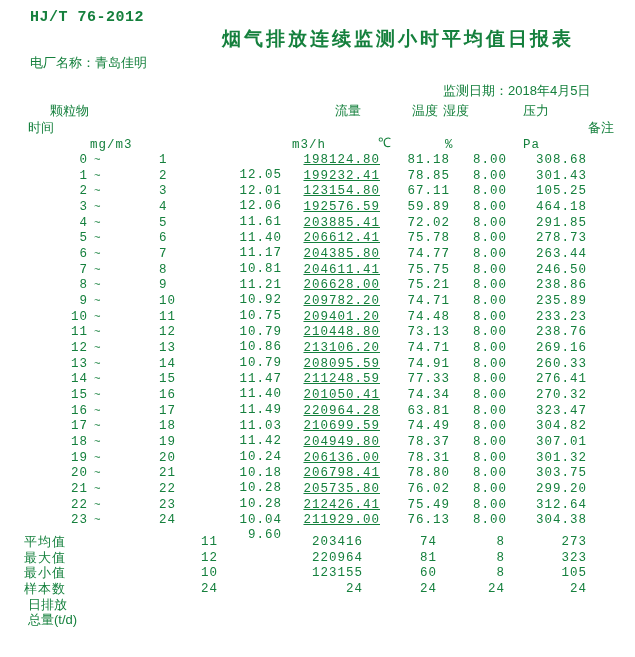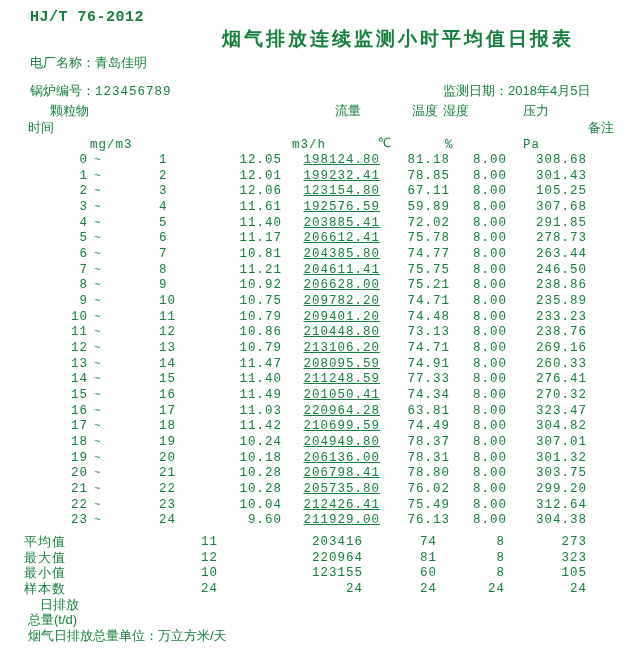--- a/index.html
+++ b/index.html
@@ -28,51 +28,50 @@
   .u-temp{left:378px;top:136px;font-size:13px;}
   .u-hum{left:445px;top:138px;}
   .u-pres{left:523px;top:138px;}
   
   .rows{position:absolute;left:0;top:153px;width:635px;}
   .row{position:relative;height:15.68px;line-height:15.68px;}
   .row span{position:absolute;top:0;white-space:pre;}
   .c-start{left:0;width:88px;text-align:right;}
   .c-tilde{left:94px;top:-4px;font-size:11px;}
   .c-end{left:159px;}
-  .c-pm{right:353px;}
+  .c-pm{right:353px;margin-top:15px;}
   .c-flow{right:255px;text-decoration:underline;}
   .c-temp{right:185px;}
   .c-hum{right:128px;}
   .c-pres{right:48px;}
   
   .sum{position:absolute;left:0;top:535px;width:635px;}
   .srow{position:relative;height:15.6px;line-height:15.6px;}
   .srow span{position:absolute;top:0;white-space:pre;}
   .s-label{left:24px;}
   .s-pm{right:417px;}
   .s-flow{right:272px;}
   .s-temp{right:198px;}
   .s-hum{right:130px;}
   .s-pres{right:48px;}
   
-  .f1{left:40px;top:597px;}
+  .f1{left:28px;top:597px;}
   .f2{left:28px;top:612px;}
   .f3{left:28px;top:628px;}
 </style>
 </head>
 <body>
 
 <div class="page">
 
   <div class="abs std-code">HJ/T 76-2012</div>
   <div class="abs lbl plant-line"><span>电厂名称：</span><span>青岛佳明</span></div>
 
   <div class="abs report-title">烟气排放连续监测小时平均值日报表</div>
 
-  <div class="abs lbl boiler-line"><span>锅炉编号：</span><span class="num">123456789</span></div>
 
   <div class="abs lbl date-line"><span>监测日期：</span><span>2018年4月5日</span></div>
 
   <div class="abs lbl h-pm">颗粒物</div>
   <div class="abs lbl h-flow">流量</div>
   <div class="abs lbl h-temp">温度</div>
   <div class="abs lbl h-hum">湿度</div>
   <div class="abs lbl h-pres">压力</div>
   <div class="abs lbl h-time">时间</div>
   <div class="abs lbl h-note">备注</div>
@@ -115,21 +114,21 @@
     <span class="c-pres">105.25</span>
   </div>
       <div class="row num">
     <span class="c-start">3</span>
     <span class="c-tilde">~</span>
     <span class="c-end">4</span>
     <span class="c-pm">11.61</span>
     <span class="c-flow">192576.59</span>
     <span class="c-temp">59.89</span>
     <span class="c-hum">8.00</span>
-    <span class="c-pres">307.68</span>
+    <span class="c-pres">464.18</span>
   </div>
       <div class="row num">
     <span class="c-start">4</span>
     <span class="c-tilde">~</span>
     <span class="c-end">5</span>
     <span class="c-pm">11.40</span>
     <span class="c-flow">203885.41</span>
     <span class="c-temp">72.02</span>
     <span class="c-hum">8.00</span>
     <span class="c-pres">291.85</span>
@@ -356,15 +355,14 @@
     <span class="s-pm">24</span>
     <span class="s-flow">24</span>
     <span class="s-temp">24</span>
     <span class="s-hum">24</span>
     <span class="s-pres">24</span>
   </div>
     </div>
 
   <div class="abs lbl f1">日排放</div>
   <div class="abs lbl f2">总量(t/d)</div>
-  <div class="abs lbl f3">烟气日排放总量单位：万立方米/天</div>
 
 </div>
 
 </body></html>

